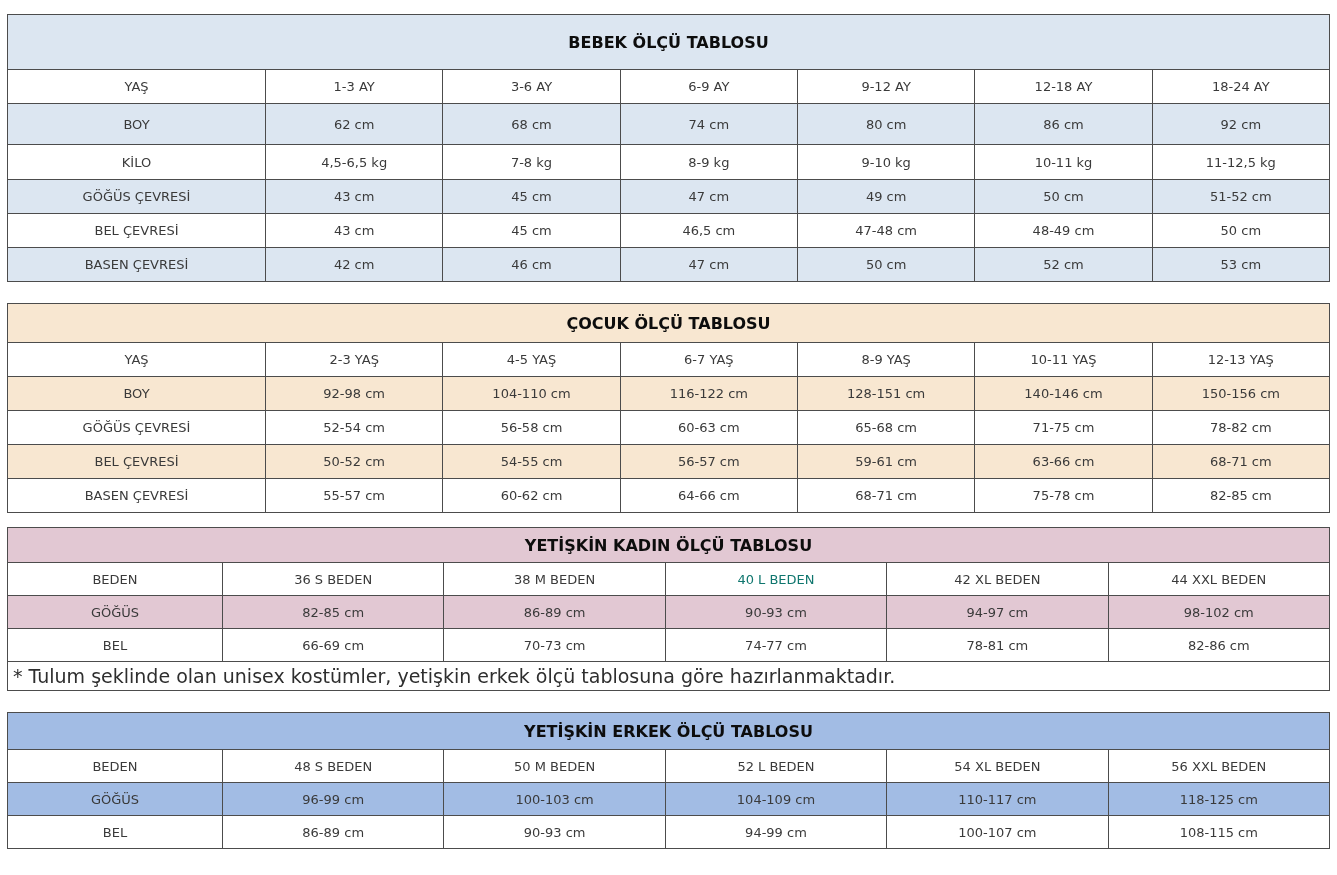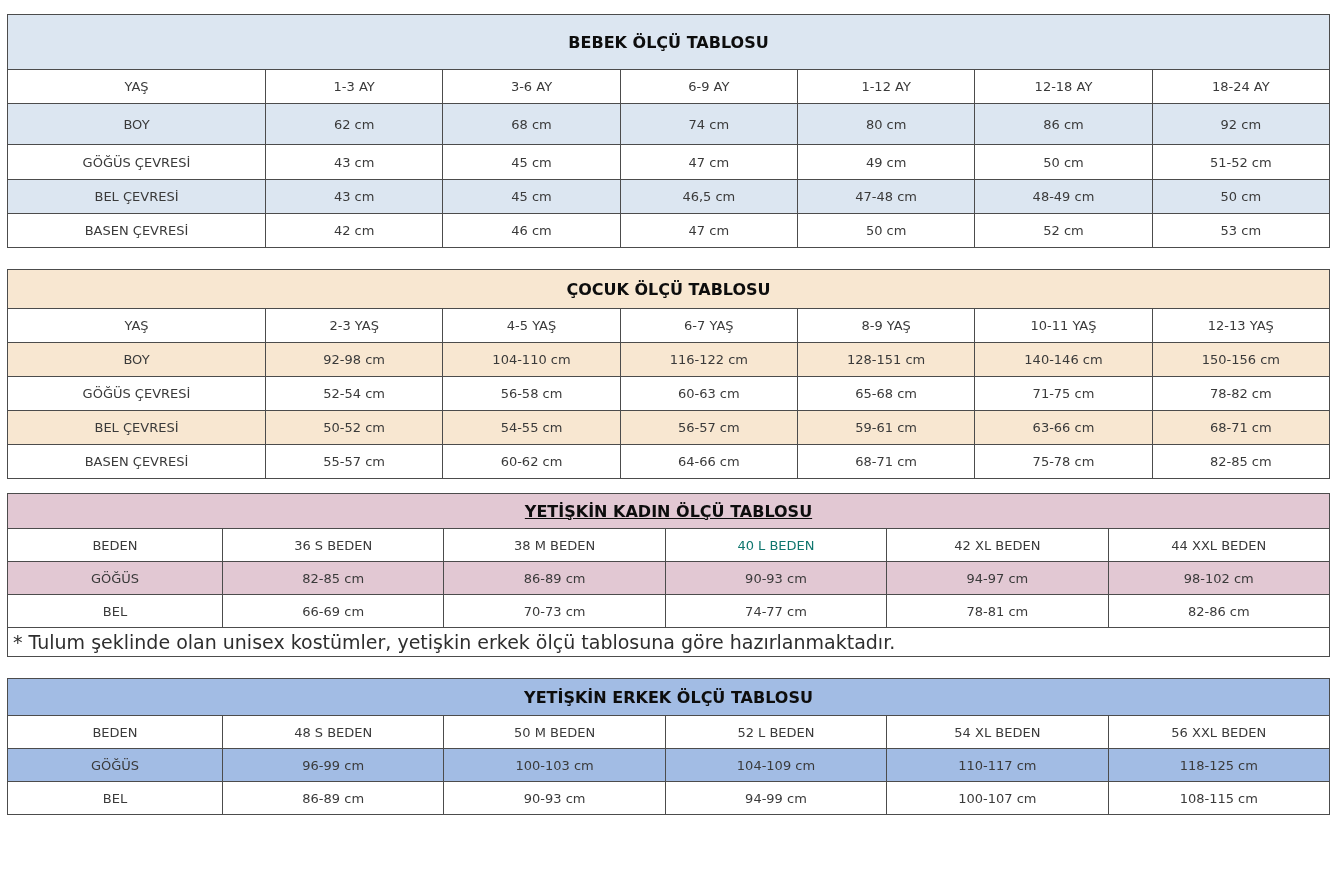--- a/index.html
+++ b/index.html
@@ -51,21 +51,21 @@
 
   
   .t-bebek .title-row td { height: 50px; }
   .t-bebek tbody tr td { height: 29px; }
   .t-bebek tbody tr:nth-child(2) td { height: 36px; }
   .t-bebek tbody tr:nth-child(3) td { height: 30px; }
 
   .t-cocuk .title-row td { height: 34px; }
   .t-cocuk tbody tr td { height: 29px; }
 
-  .t-kadin .title-row td { height: 30px; text-decoration: underline; }
+  .t-kadin .title-row td { height: 30px; }
   .t-kadin tbody tr td { height: 28px; }
   .t-kadin .footer-row td { height: 24px; }
 
   .t-erkek .title-row td { height: 32px; }
   .t-erkek tbody tr td { height: 28px; }
 
   
   col.label-wide { width: 258px; }
   col.label-narrow { width: 215px; }
 </style>
@@ -89,34 +89,43 @@
         <tr class="title-row">
           <td colspan="7">BEBEK ÖLÇÜ TABLOSU</td>
         </tr>
       </thead>
       <tbody>
           <tr>
             <td>YAŞ</td>
             <td>1-3 AY</td>
             <td>3-6 AY</td>
             <td>6-9 AY</td>
-            <td>1-12 AY</td>
+            <td>9-12 AY</td>
             <td>12-18 AY</td>
             <td>18-24 AY</td>
           </tr>
           <tr>
             <td>BOY</td>
             <td>62 cm</td>
             <td>68 cm</td>
             <td>74 cm</td>
             <td>80 cm</td>
             <td>86 cm</td>
             <td>92 cm</td>
           </tr>
           <tr>
+            <td>KİLO</td>
+            <td>4,5-6,5 kg</td>
+            <td>7-8 kg</td>
+            <td>8-9 kg</td>
+            <td>9-10 kg</td>
+            <td>10-11 kg</td>
+            <td>11-12,5 kg</td>
+          </tr>
+          <tr>
             <td>GÖĞÜS ÇEVRESİ</td>
             <td>43 cm</td>
             <td>45 cm</td>
             <td>47 cm</td>
             <td>49 cm</td>
             <td>50 cm</td>
             <td>51-52 cm</td>
           </tr>
           <tr>
             <td>BEL ÇEVRESİ</td>

